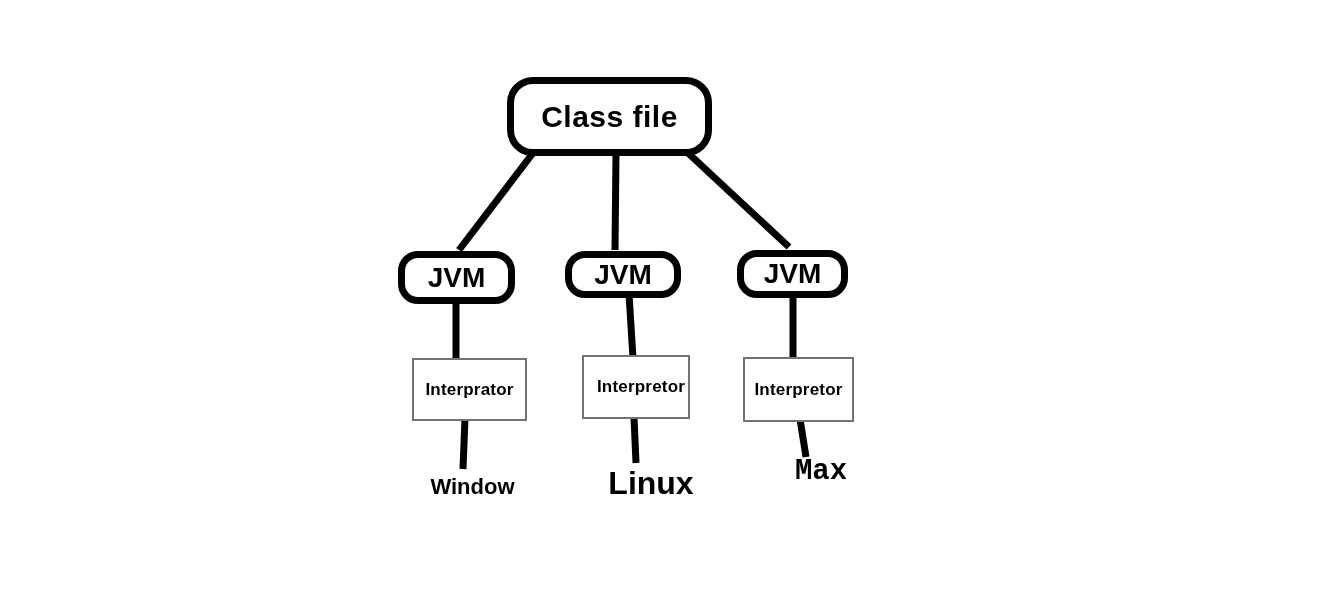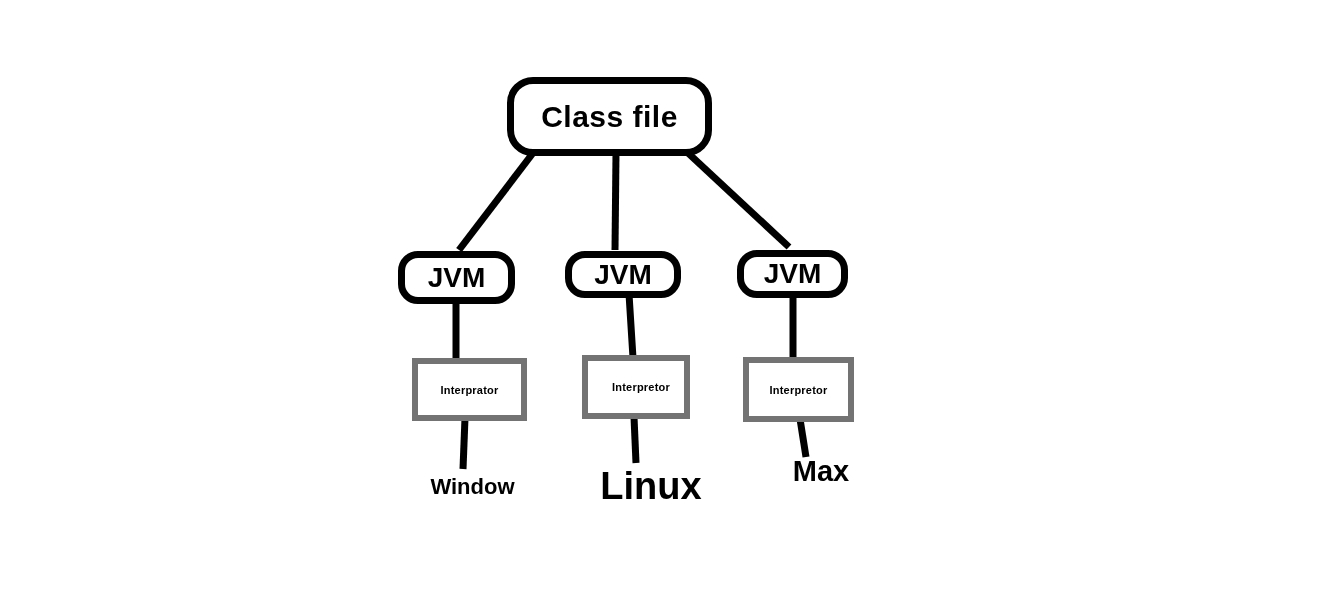--- a/index.html
+++ b/index.html
@@ -36,36 +36,36 @@
     left: 507px; top: 77px;
     width: 205px; height: 79px;
     border-radius: 26px;
     font-size: 30px;
     letter-spacing: 0.5px;
   }
   .jvm-1 { left: 398px; top: 251px; width: 117px; height: 53px; border-radius: 20px; font-size: 28px; }
   .jvm-2 { left: 565px; top: 251px; width: 116px; height: 47px; border-radius: 20px; font-size: 28px; }
   .jvm-3 { left: 737px; top: 250px; width: 111px; height: 48px; border-radius: 20px; font-size: 28px; }
   .rect {
-    border: 6px solid #737373;
-    font-size: 11px;
+    border: 2px solid #737373;
+    font-size: 17px;
     letter-spacing: 0.2px;
   }
   .int-1 { left: 412px; top: 358px; width: 115px; height: 63px; }
   .int-2 { left: 582px; top: 355px; width: 108px; height: 64px; padding-left: 10px; }
   .int-3 { left: 743px; top: 357px; width: 111px; height: 65px; }
   .oslabel {
     position: absolute;
     color: #000000;
     font-weight: bold;
     text-align: center;
   }
   .os-1 { left: 405px; top: 474px; width: 135px; font-size: 22px; }
-  .os-2 { left: 596px; top: 465px; width: 110px; font-size: 38px; }
-  .os-3 { left: 776px; top: 455px; width: 90px;  font-size: 29px; }
+  .os-2 { left: 596px; top: 465px; width: 110px; font-size: 32px; }
+  .os-3 { left: 776px; top: 455px; width: 90px;  font-size: 29px; font-family: Liberation Mono, monospace; }
 </style>
 </head>
 <body>
 
 <div class="canvas">
 
   <svg class="edges" viewBox="0 0 1342 602" xmlns="http://www.w3.org/2000/svg">
 
     <line x1="533" y1="153" x2="459" y2="250" stroke="#000" stroke-width="7"></line>
     <line x1="616" y1="153" x2="615" y2="250" stroke="#000" stroke-width="7"></line>

